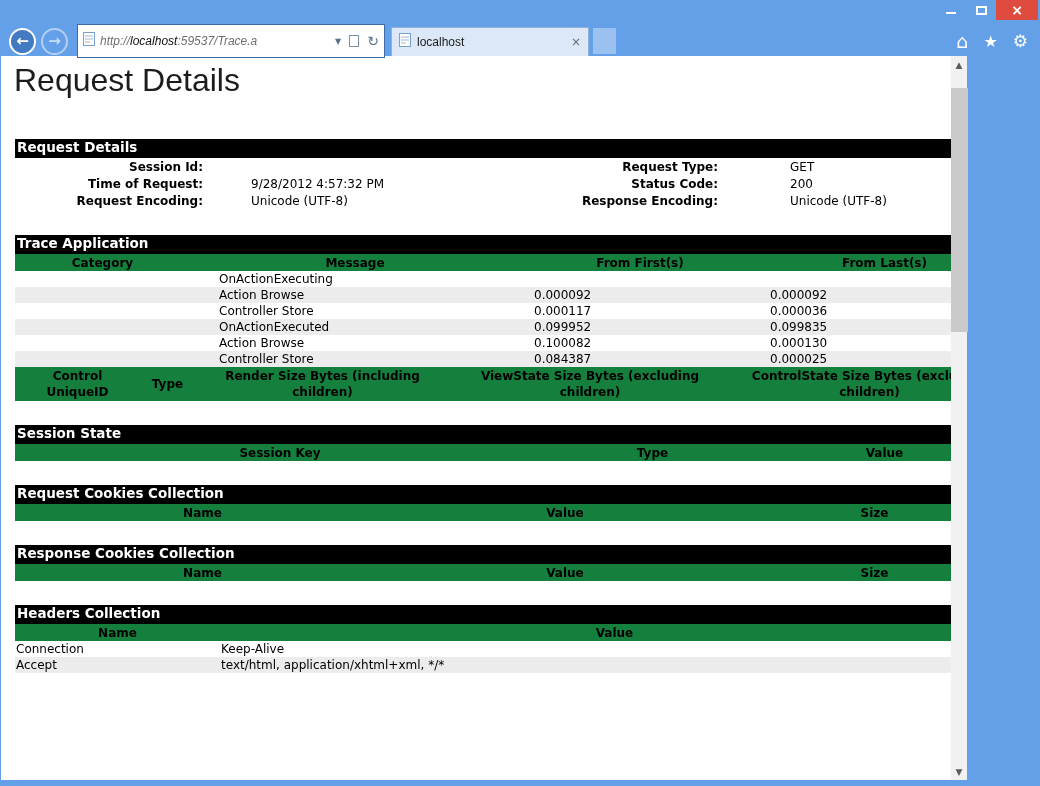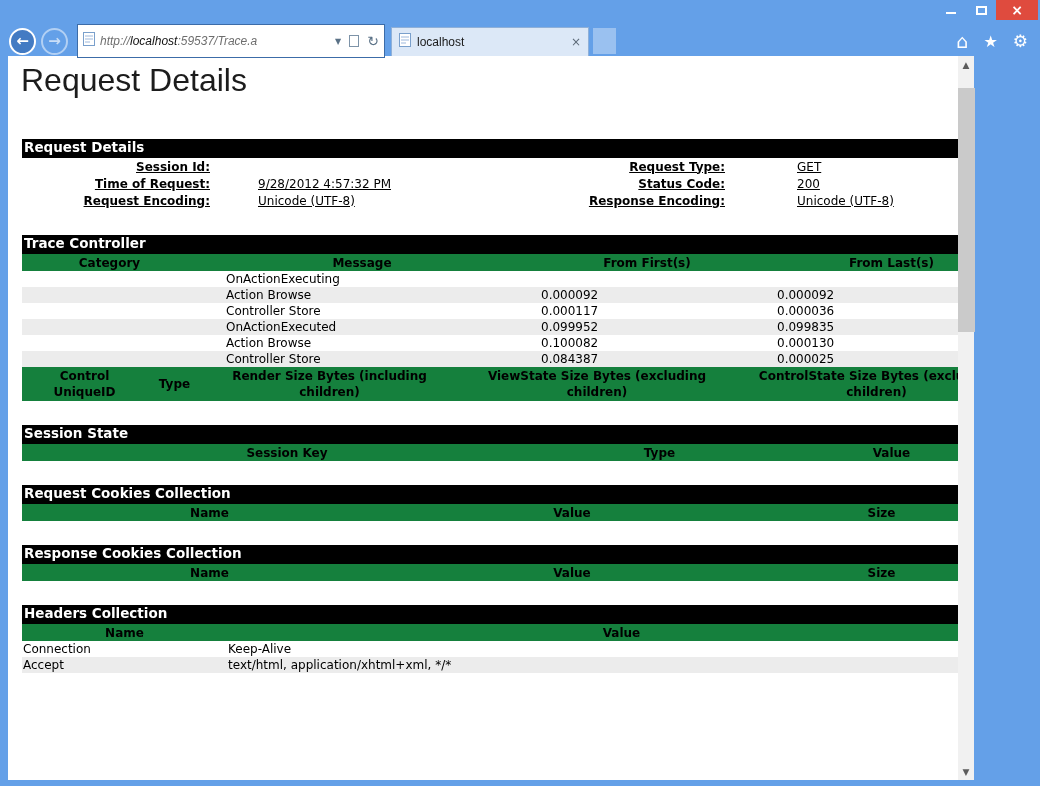--- a/index.html
+++ b/index.html
@@ -40,21 +40,21 @@
   .tab-title { margin-left:6px; font-size:12px; color:#1a1a1a; flex:1; white-space:nowrap; overflow:hidden; }
   .tab-close { color:#5d6a78; font:12px "DejaVu Sans",sans-serif; }
   .newtab { align-self:flex-end; margin-left:4px; margin-bottom:2px; width:23px; height:26px;
             background:rgba(255,255,255,0.35); }
 
   .nav-right { margin-left:auto; margin-right:12px; display:flex; align-items:center; gap:15px;
                color:#fff; font-family:"DejaVu Sans",sans-serif; }
   .home-icon { font-size:19px; } .star-icon { font-size:16px; } .gear-icon { font-size:17px; }
 
   
-  .body-row { display:flex; height:724px; margin-left:8px; width:966px; background:#fff; }
+  .body-row { display:flex; height:724px; margin-left:1px; width:966px; background:#fff; }
   .page { width:1016px; height:724px; overflow:hidden; background:#fff; }
 
   .vscroll { width:17px; background:#F1F1F1; display:flex; flex-direction:column; }
   .scroll-arrow { height:17px; display:flex; align-items:center; justify-content:center;
                   font:9px "DejaVu Sans",sans-serif; color:#5c5c5c; }
   .scroll-track { flex:1; position:relative; }
   .scroll-thumb { position:absolute; top:15px; left:0; width:17px; height:244px; background:#CACACA; }
 
   
   .page-title { margin:6px 0 0 13px; font-weight:normal; font-size:32px; color:#1c1c1c; }
@@ -62,21 +62,21 @@
   .bar { margin:24px 8px 0 14px; width:994px; height:19px; line-height:19px; background:#000;
          color:#fff; font:bold 13.5px "DejaVu Sans",sans-serif; padding-left:2px; }
   .bar.b1 { margin-top:40px; } .bar.b2 { margin-top:26px; } .bar.b3 { margin-top:28px; }
 
   table.tbl { margin-left:14px; width:994px; border-collapse:collapse; table-layout:fixed; }
   .tbl td, .tbl th { font:12px "DejaVu Sans",sans-serif; height:16px; padding:0 2px;
                      white-space:nowrap; overflow:hidden; text-align:left; }
   .tbl th { background:#15803d; font-weight:bold; text-align:center; height:17px; }
   tr.alt { background:#ECECEC; }
 
-  .req td { height:17px;text-decoration:underline; }
+  .req td { height:17px; }
   .req .lbl { font-weight:bold; text-align:right; }
   .req .v1 { padding-left:46px; }
   .req .v2 { padding-left:70px; }
 
   .trace .msg { padding-left:29px; }
   .trace .ff  { padding-left:14px; }
   .trace .fl  { padding-left:10px; }
 
   .ctl th { white-space:normal; height:auto; padding:1px 10px; line-height:16px; vertical-align:middle; }
 
@@ -175,21 +175,21 @@
         </tr>
         <tr>
           <td class="lbl">Request Encoding:</td>
           <td class="v1">Unicode (UTF-8)</td>
           <td class="lbl">Response Encoding:</td>
           <td class="v2">Unicode (UTF-8)</td>
         </tr>
       </tbody>
         </table>
 
-      <div class="bar b2">Trace Controller</div>
+      <div class="bar b2">Trace Application</div>
       <table class="tbl trace">
         <colgroup>
             <col style="width:175px">
             <col style="width:330px">
             <col style="width:240px">
             <col>
           </colgroup>
         <tbody>
             <tr>
           <th>Category</th>

